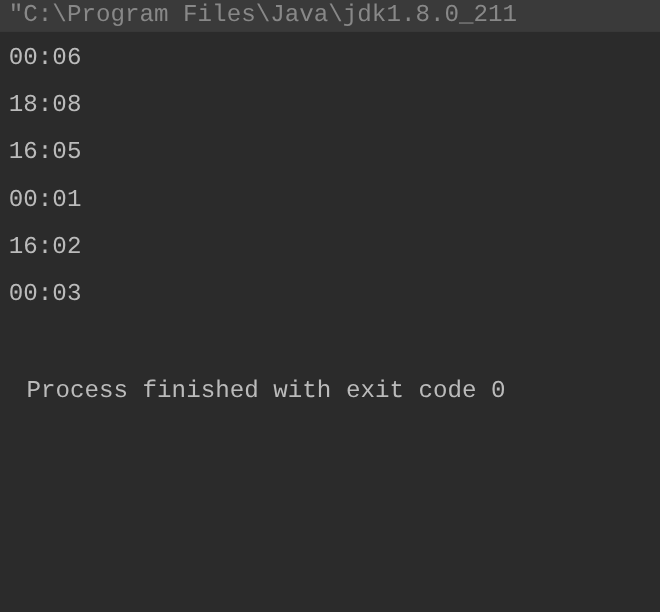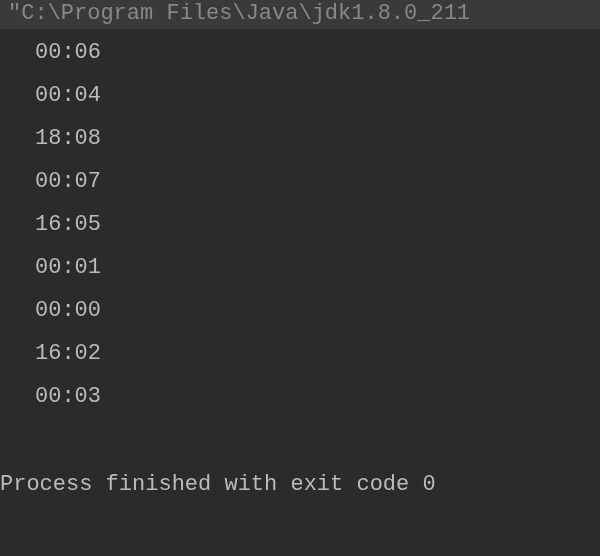--- a/index.html
+++ b/index.html
@@ -31,43 +31,39 @@
       height: 29px;
       line-height: 24px;
     }
     .output-lines {
       padding: 2px 8px;
     }
     .output-line {
       line-height: 43px;
       white-space: pre;
       color: #bbbbbb;
-      margin-left: 27px;
     }
     .blank-line {
       height: 43px;
     }
     .status-line {
-      padding: 0 0;
+      padding: 0 24px;
       line-height: 43px;
       white-space: pre;
       color: #bbbbbb;
     }
   </style>
 </head>
 <body>
 
 <div class="console-container">
   <div class="command-line">"C:\Program Files\Java\jdk1.8.0_211</div>
   <div class="output-lines">
     <div class="output-line">00:06</div>
-    <div class="output-line">00:04</div>
     <div class="output-line">18:08</div>
-    <div class="output-line">00:07</div>
     <div class="output-line">16:05</div>
     <div class="output-line">00:01</div>
-    <div class="output-line">00:00</div>
     <div class="output-line">16:02</div>
     <div class="output-line">00:03</div>
   </div>
   <div class="blank-line"></div>
   <div class="status-line">Process finished with exit code 0</div>
 </div>
 
 </body></html>

